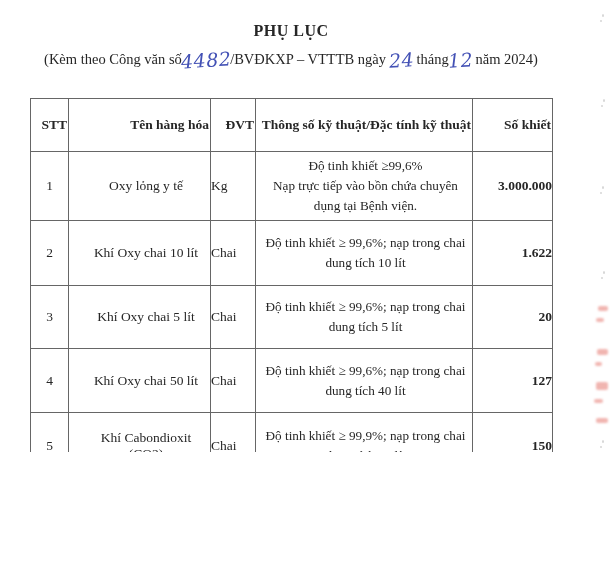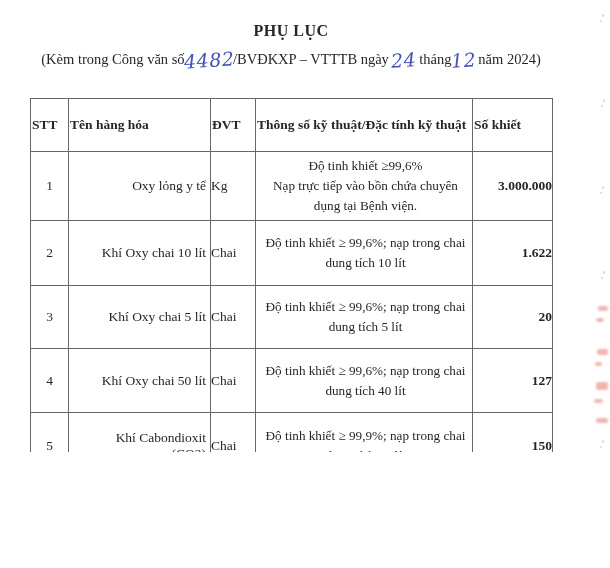--- a/index.html
+++ b/index.html
@@ -55,30 +55,30 @@
   table.items col.c3{width:45px;}
   table.items col.c4{width:217px;}
   table.items col.c5{width:80px;}
   table.items th,table.items td{
     border:1px solid var(--border);
     vertical-align:middle;
     color:var(--ink);
   }
   table.items thead tr{height:53px;}
   table.items th{
-    font-weight:bold;font-size:13.5px;text-align:left;
+    font-weight:bold;font-size:13.5px;text-align:right;
     padding:2px 1px;
   }
   tr.r0{height:69px;}
   tr.r1{height:65px;}
   tr.r2{height:63px;}
   tr.r3{height:64px;}
   tr.r4{height:66px;}
   td.c-stt{text-align:center;}
-  td.c-name{text-align:right;padding-left:17px;padding-right:4px;}
+  td.c-name{text-align:center;padding-left:17px;padding-right:4px;}
   td.c-unit{text-align:left;}
   td.c-spec{text-align:center;padding:4px 6px 4px 9px;line-height:1.5;font-size:13.2px;}
   td.c-qty{text-align:right;font-weight:bold;}
   
   .noise{
     position:absolute;width:6px;height:8px;
     opacity:0.35;
   }
   .noise::before,.noise::after{
     content:"";position:absolute;background:#8a8a8a;border-radius:50%;
@@ -93,21 +93,21 @@
     border-radius:2px;
   }
 </style>
 </head>
 <body>
 
 <div class="page">
 
   <div class="doc-header">
     <div class="doc-title">PHỤ LỤC</div>
-    <div class="doc-subtitle"><span>(Kèm trong Công văn số</span><span class="hw">4482</span><span>/BVĐKXP – VTTTB ngày</span> <span class="hw">24</span> <span>tháng</span><span class="hw">12</span> <span>năm 2024)</span></div>
+    <div class="doc-subtitle"><span>(Kèm theo Công văn số</span><span class="hw">4482</span><span>/BVĐKXP – VTTTB ngày</span> <span class="hw">24</span> <span>tháng</span><span class="hw">12</span> <span>năm 2024)</span></div>
   </div>
 
   <table class="items">
     <colgroup>
       <col class="c1">
         <col class="c2">
         <col class="c3">
         <col class="c4">
         <col class="c5">
     </colgroup>

